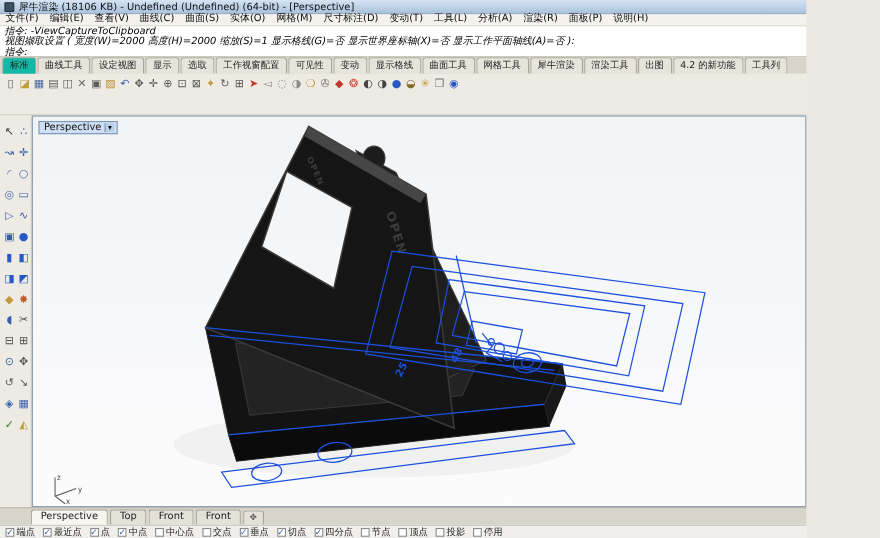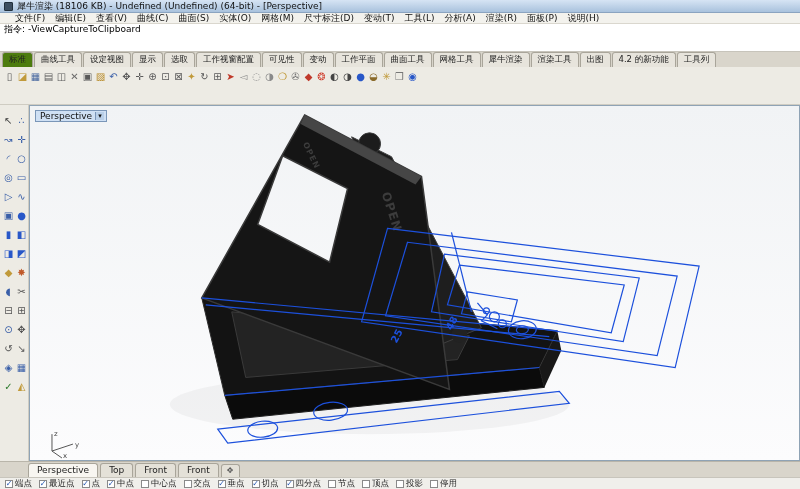--- a/index.html
+++ b/index.html
@@ -1,42 +1,42 @@
 <!DOCTYPE html>
 <html><head>
 <meta charset="utf-8">
 <style>
   * { box-sizing: border-box; margin: 0; padding: 0; }
   html,body { width:800px; height:489px; overflow:hidden;
     font-family:"DejaVu Sans","Liberation Sans",sans-serif; font-size:9px; background:#ece9e2; }
-  #app { position:relative; width:800px; height:489px; background:#ece9e2; }
+  #app { position:relative; width:733px; height:489px; background:#ece9e2; }
 
   
   .titlebar { height:13px; background:linear-gradient(#d6e4f4,#a9c2dd);
     border-bottom:1px solid #8ba4c0; display:flex; align-items:center; gap:4px;
     padding:0 4px; color:#111; font-size:9px; white-space:nowrap; overflow:hidden; }
   .appicon { width:9px; height:9px; background:#3d4e60; border:1px solid #22303d;
     display:inline-block; border-radius:1px; }
 
   
   .menubar { height:11px; background:#f3f2ed; border-bottom:1px solid #dad7ce;
-    display:flex; align-items:center; padding-left:10px; white-space:nowrap; }
+    display:flex; align-items:flex-end; padding-left:0; white-space:nowrap; }
   .menu-item { padding:0 5px; color:#111; cursor:default; }
 
   
   .command { height:28px; background:#ffffff; border-bottom:1px solid #c7c4bb;
     padding:1px 4px; color:#000; overflow:hidden; }
-  .command div { line-height:9.3px; white-space:nowrap; }
+  .command div { line-height:9.3px; white-space:nowrap;font-style:italic; }
 
   
   .tabrow { height:15px; background:#d9d5cb; display:flex; align-items:flex-end;
     padding-left:2px; white-space:nowrap; }
   .ttab { font-size:8.5px; padding:1px 6px 1px; margin-right:1px; background:#e7e4dc;
     border:1px solid #a9a59a; border-bottom:none; border-radius:3px 3px 0 0; color:#222; }
-  .ttab.active { background:#4d7c0f; }
+  .ttab.active { background:#14b8a6; }
 
   
   .iconrow { height:38px; background:#edebe4; border-bottom:1px solid #cfccc2;
     display:flex; align-items:flex-start; padding:2px 0 0 3px; }
   .ticon { width:13px; height:15px; display:flex; align-items:center; justify-content:center;
     font-size:10px; line-height:15px; color:#555; }
 
   
   .main { display:flex; height:356px; }
   .sidebar { width:29px; background:#edebe4; border-right:1px solid #cfccc2;
@@ -94,33 +94,35 @@
       <span class="menu-item">变动(T)</span>
       <span class="menu-item">工具(L)</span>
       <span class="menu-item">分析(A)</span>
       <span class="menu-item">渲染(R)</span>
       <span class="menu-item">面板(P)</span>
       <span class="menu-item">说明(H)</span>
     </div>
 
   <div class="command">
     <div>指令: -ViewCaptureToClipboard</div>
+    <div>视图撷取设置 ( 宽度(W)=2000  高度(H)=2000  缩放(S)=1  显示格线(G)=否  显示世界座标轴(X)=否  显示工作平面轴线(A)=否 ):</div>
+    <div>指令:</div>
   </div>
 
   <div class="tabrow">
 
   <span class="ttab active">标准</span>
       <span class="ttab">曲线工具</span>
       <span class="ttab">设定视图</span>
       <span class="ttab">显示</span>
       <span class="ttab">选取</span>
       <span class="ttab">工作视窗配置</span>
       <span class="ttab">可见性</span>
       <span class="ttab">变动</span>
-      <span class="ttab">工作平面</span>
+      <span class="ttab">显示格线</span>
       <span class="ttab">曲面工具</span>
       <span class="ttab">网格工具</span>
       <span class="ttab">犀牛渲染</span>
       <span class="ttab">渲染工具</span>
       <span class="ttab">出图</span>
       <span class="ttab">4.2 的新功能</span>
       <span class="ttab">工具列</span>
     </div>
 
   <div class="iconrow">

